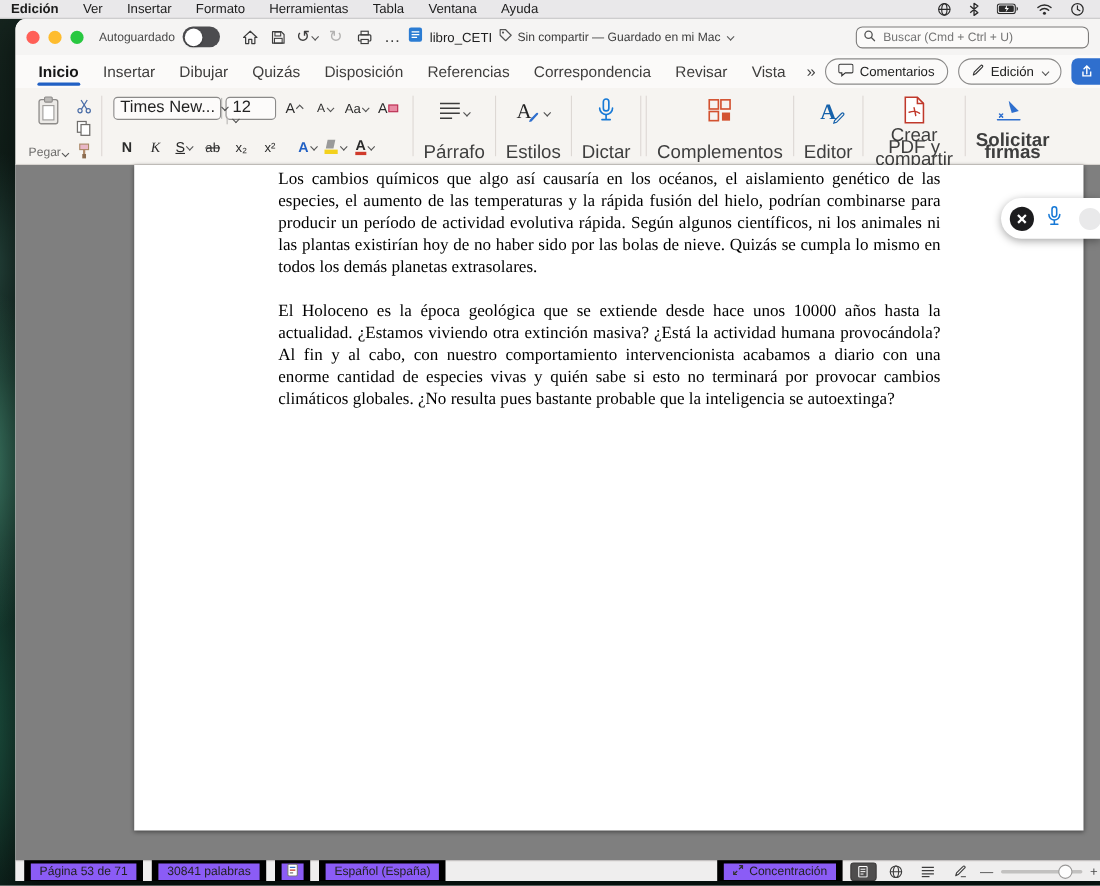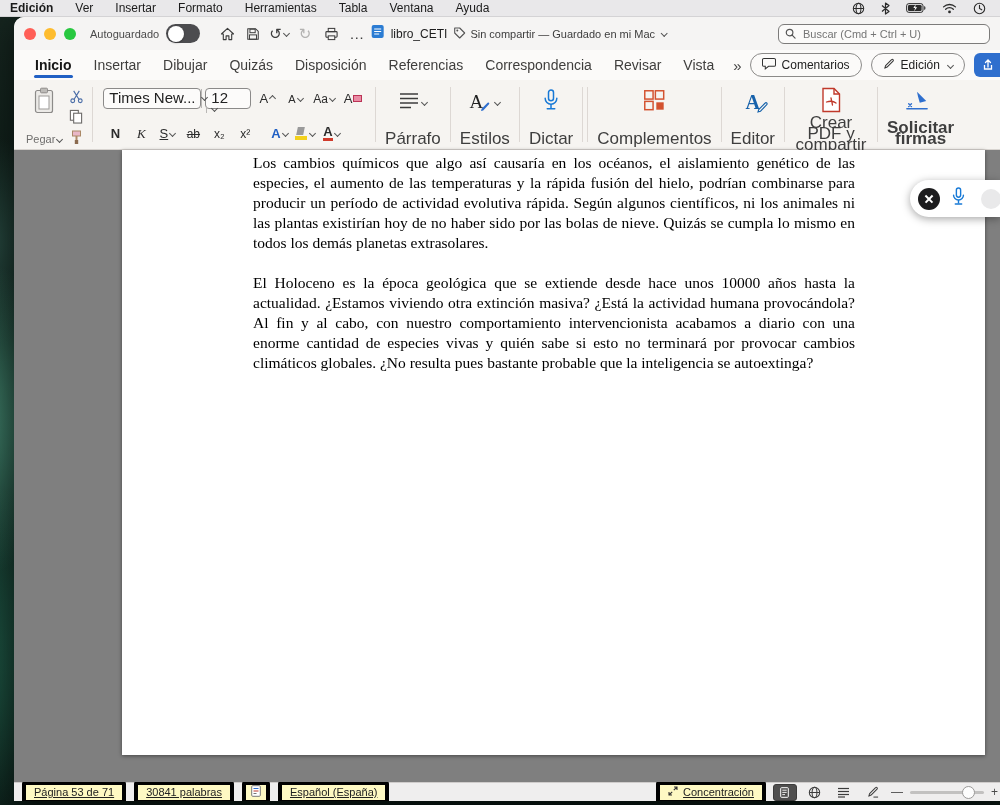--- a/index.html
+++ b/index.html
@@ -104,22 +104,22 @@
     box-shadow:0 2px 8px rgba(0,0,0,.35);display:flex;align-items:center;gap:10px;padding-left:8px;box-sizing:border-box;}
   .xcircle{width:22px;height:22px;border-radius:50%;background:#1c1c1e;position:relative;flex:none;cursor:pointer;}
   .xcircle::before,.xcircle::after{content:"";position:absolute;left:50%;top:50%;width:10px;height:1.8px;background:#fff;}
   .xcircle::before{transform:translate(-50%,-50%) rotate(45deg);}
   .xcircle::after{transform:translate(-50%,-50%) rotate(-45deg);}
   .halfdot{width:20px;height:20px;border-radius:50%;background:#e9e9ea;flex:none;margin-left:4px;}
 
   
   .statusbar{height:19px;background:#efeeee;border-top:1px solid #cfcccb;display:flex;align-items:center;
     padding:0 8px;box-sizing:border-box;gap:8px;font-size:11px;color:#222;}
-  .chip{height:15px;border:4px solid #000000;border-radius:3px;background:#fef9c3;display:flex;align-items:center;
-    padding:0 8px;gap:5px;white-space:nowrap;cursor:pointer;text-decoration:underline;}
+  .chip{height:15px;border:6px solid #000000;border-radius:3px;background:#8b5cf6;display:flex;align-items:center;
+    padding:0 8px;gap:5px;white-space:nowrap;cursor:pointer;}
   .chip.iconic{padding:0 5px;}
   .sright{margin-left:auto;display:flex;align-items:center;gap:7px;}
   .viewbtn{width:22px;height:15px;border-radius:3px;display:flex;align-items:center;justify-content:center;cursor:pointer;}
   .viewbtn.dark{background:#4f4e4e;border:1px solid #3c3b3b;}
   .zoomtrack{width:74px;height:3px;background:#c2c1c0;border-radius:2px;position:relative;cursor:pointer;}
   .zoomknob{width:11px;height:11px;border-radius:50%;background:#fdfdfd;border:1px solid #9a9998;position:absolute;top:-4.5px;left:70%;}
   .zoomglyph{color:#4a4a4a;font-size:12px;}
 </style>
 </head>
 <body>

